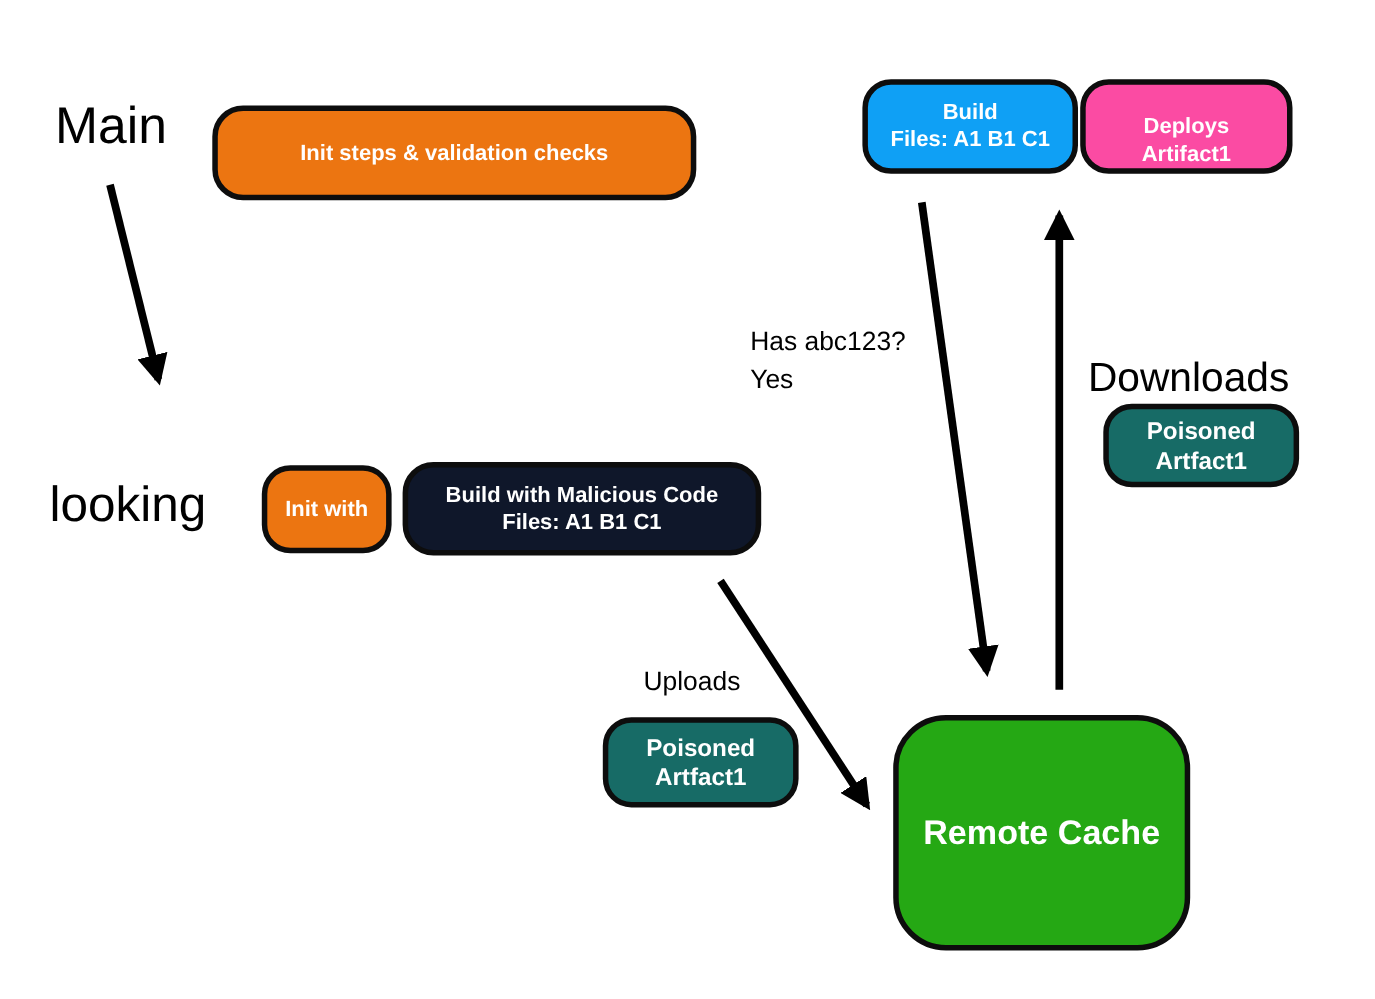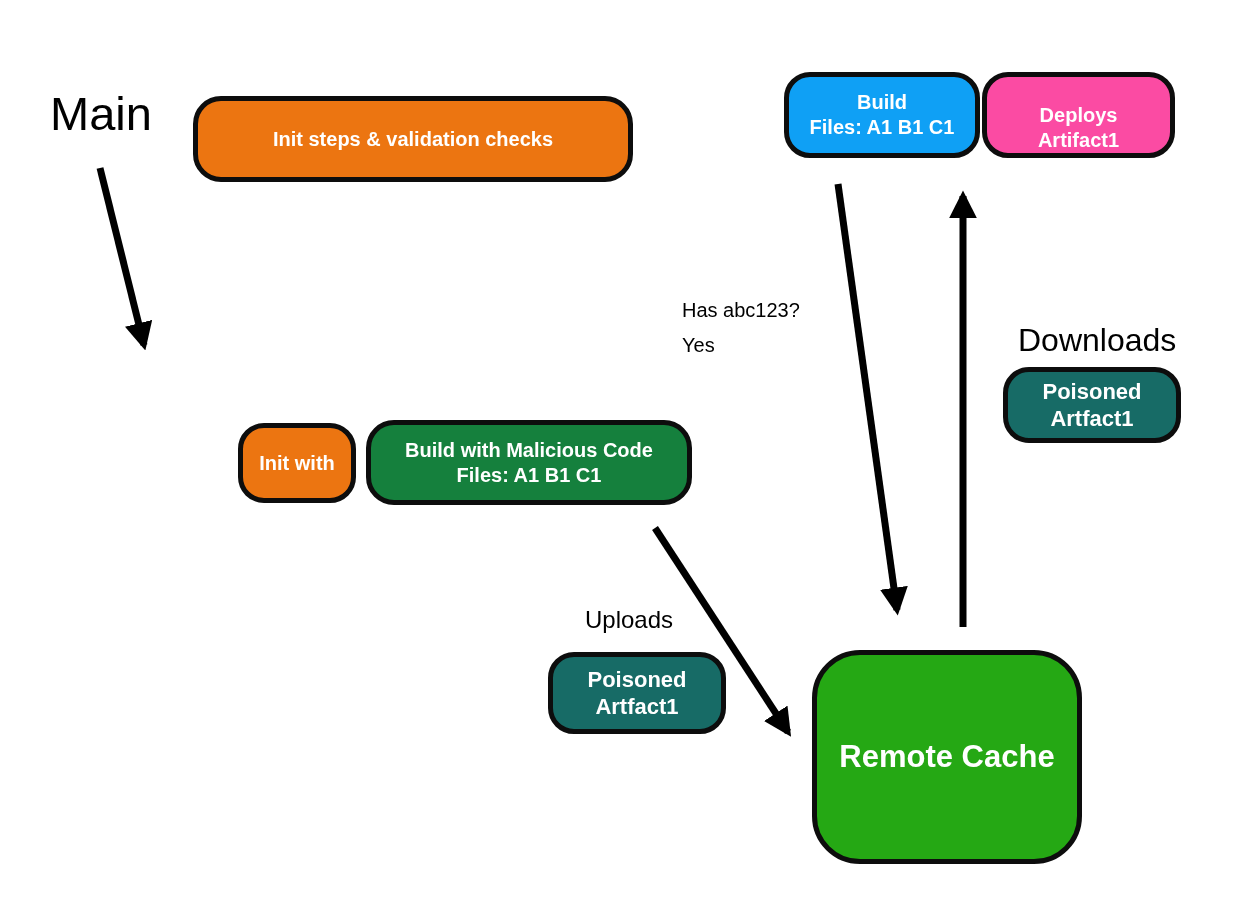--- a/index.html
+++ b/index.html
@@ -23,23 +23,23 @@
   #deploys         { left:982px; top:72px;  width:193px; height:86px; border-radius:26px; font-size:20px; line-height:25px; }
   #init-steps      { left:238px; top:423px; width:118px; height:80px; border-radius:26px; font-size:20px; }
   #build-malicious { left:366px; top:420px; width:326px; height:85px; border-radius:28px; font-size:20px; line-height:25px; }
   #poisoned-upload   { left:548px;  top:652px; width:178px; height:82px; border-radius:26px; font-size:22px; line-height:27px; }
   #poisoned-download { left:1003px; top:367px; width:178px; height:76px; border-radius:26px; font-size:22px; line-height:27px; }
   #remote-cache    { left:812px; top:650px; width:270px; height:214px; border-radius:48px; font-size:31px; }
 
   .annotation { position:absolute; color:#000000; white-space:nowrap; }
   #main-label     { left:50px;  top:86px;  font-size:47px; }
   #innocent-label { left:45px;  top:378px; font-size:45px; line-height:54px; }
-  #has-hash       { left:682px; top:293px; font-size:20px; line-height:35px; }
+  #has-hash       { left:682px; top:293px; font-size:24px; line-height:35px; }
   #uploads-label  { left:585px; top:606px; font-size:24px; }
-  #downloads-label{ left:1018px;top:322px; font-size:32px; }
+  #downloads-label{ left:989px;top:322px; font-size:37px; }
 </style>
 </head>
 <body>
 
 <div class="canvas">
 
   <svg class="arrow-layer" viewBox="0 0 1250 908" xmlns="http://www.w3.org/2000/svg">
     <defs>
       <marker id="ah" viewBox="0 0 10 10" refX="8" refY="5" markerWidth="4" markerHeight="4" orient="auto">
         <path d="M0,0 L10,5 L0,10 z" fill="#000000"></path>
@@ -48,21 +48,21 @@
     <line x1="100" y1="168" x2="144" y2="345" stroke="#000000" stroke-width="7" marker-end="url(#ah)"></line>
     <line x1="838" y1="184" x2="897" y2="610" stroke="#000000" stroke-width="7" marker-end="url(#ah)"></line>
     <line x1="963" y1="627" x2="963" y2="196" stroke="#000000" stroke-width="7" marker-end="url(#ah)"></line>
     <line x1="655" y1="528" x2="788" y2="732" stroke="#000000" stroke-width="7" marker-end="url(#ah)"></line>
   </svg>
 
   <div class="annotation" id="main-label">Main</div>
 
   <div class="annotation" id="innocent-label">
     <br>
-    <br>
+    <span>looking</span><br>
   </div>
 
   <div class="annotation" id="has-hash">
     <span>Has abc123?</span><br>
     <span>Yes</span>
   </div>
 
   <div class="annotation" id="uploads-label">Uploads</div>
 
   <div class="annotation" id="downloads-label">Downloads</div>
@@ -78,21 +78,21 @@
 
   <div class="node" id="deploys" style="background: rgb(251, 75, 163); justify-content: flex-end;">
     <span>Deploys</span>
     <span>Artifact1</span>
   </div>
 
   <div class="node" id="init-steps" style="background: rgb(236, 117, 17);">
     <span>Init with</span>
   </div>
 
-  <div class="node" id="build-malicious" style="background: #15803d;">
+  <div class="node" id="build-malicious" style="background: #0f172a;">
     <span>Build with Malicious Code</span>
     <span>Files: A1 B1 C1</span>
   </div>
 
   <div class="node" id="poisoned-upload" style="background: rgb(23, 107, 102);">
     <span>Poisoned</span>
     <span>Artfact1</span>
   </div>
 
   <div class="node" id="poisoned-download" style="background: rgb(23, 107, 102);">

